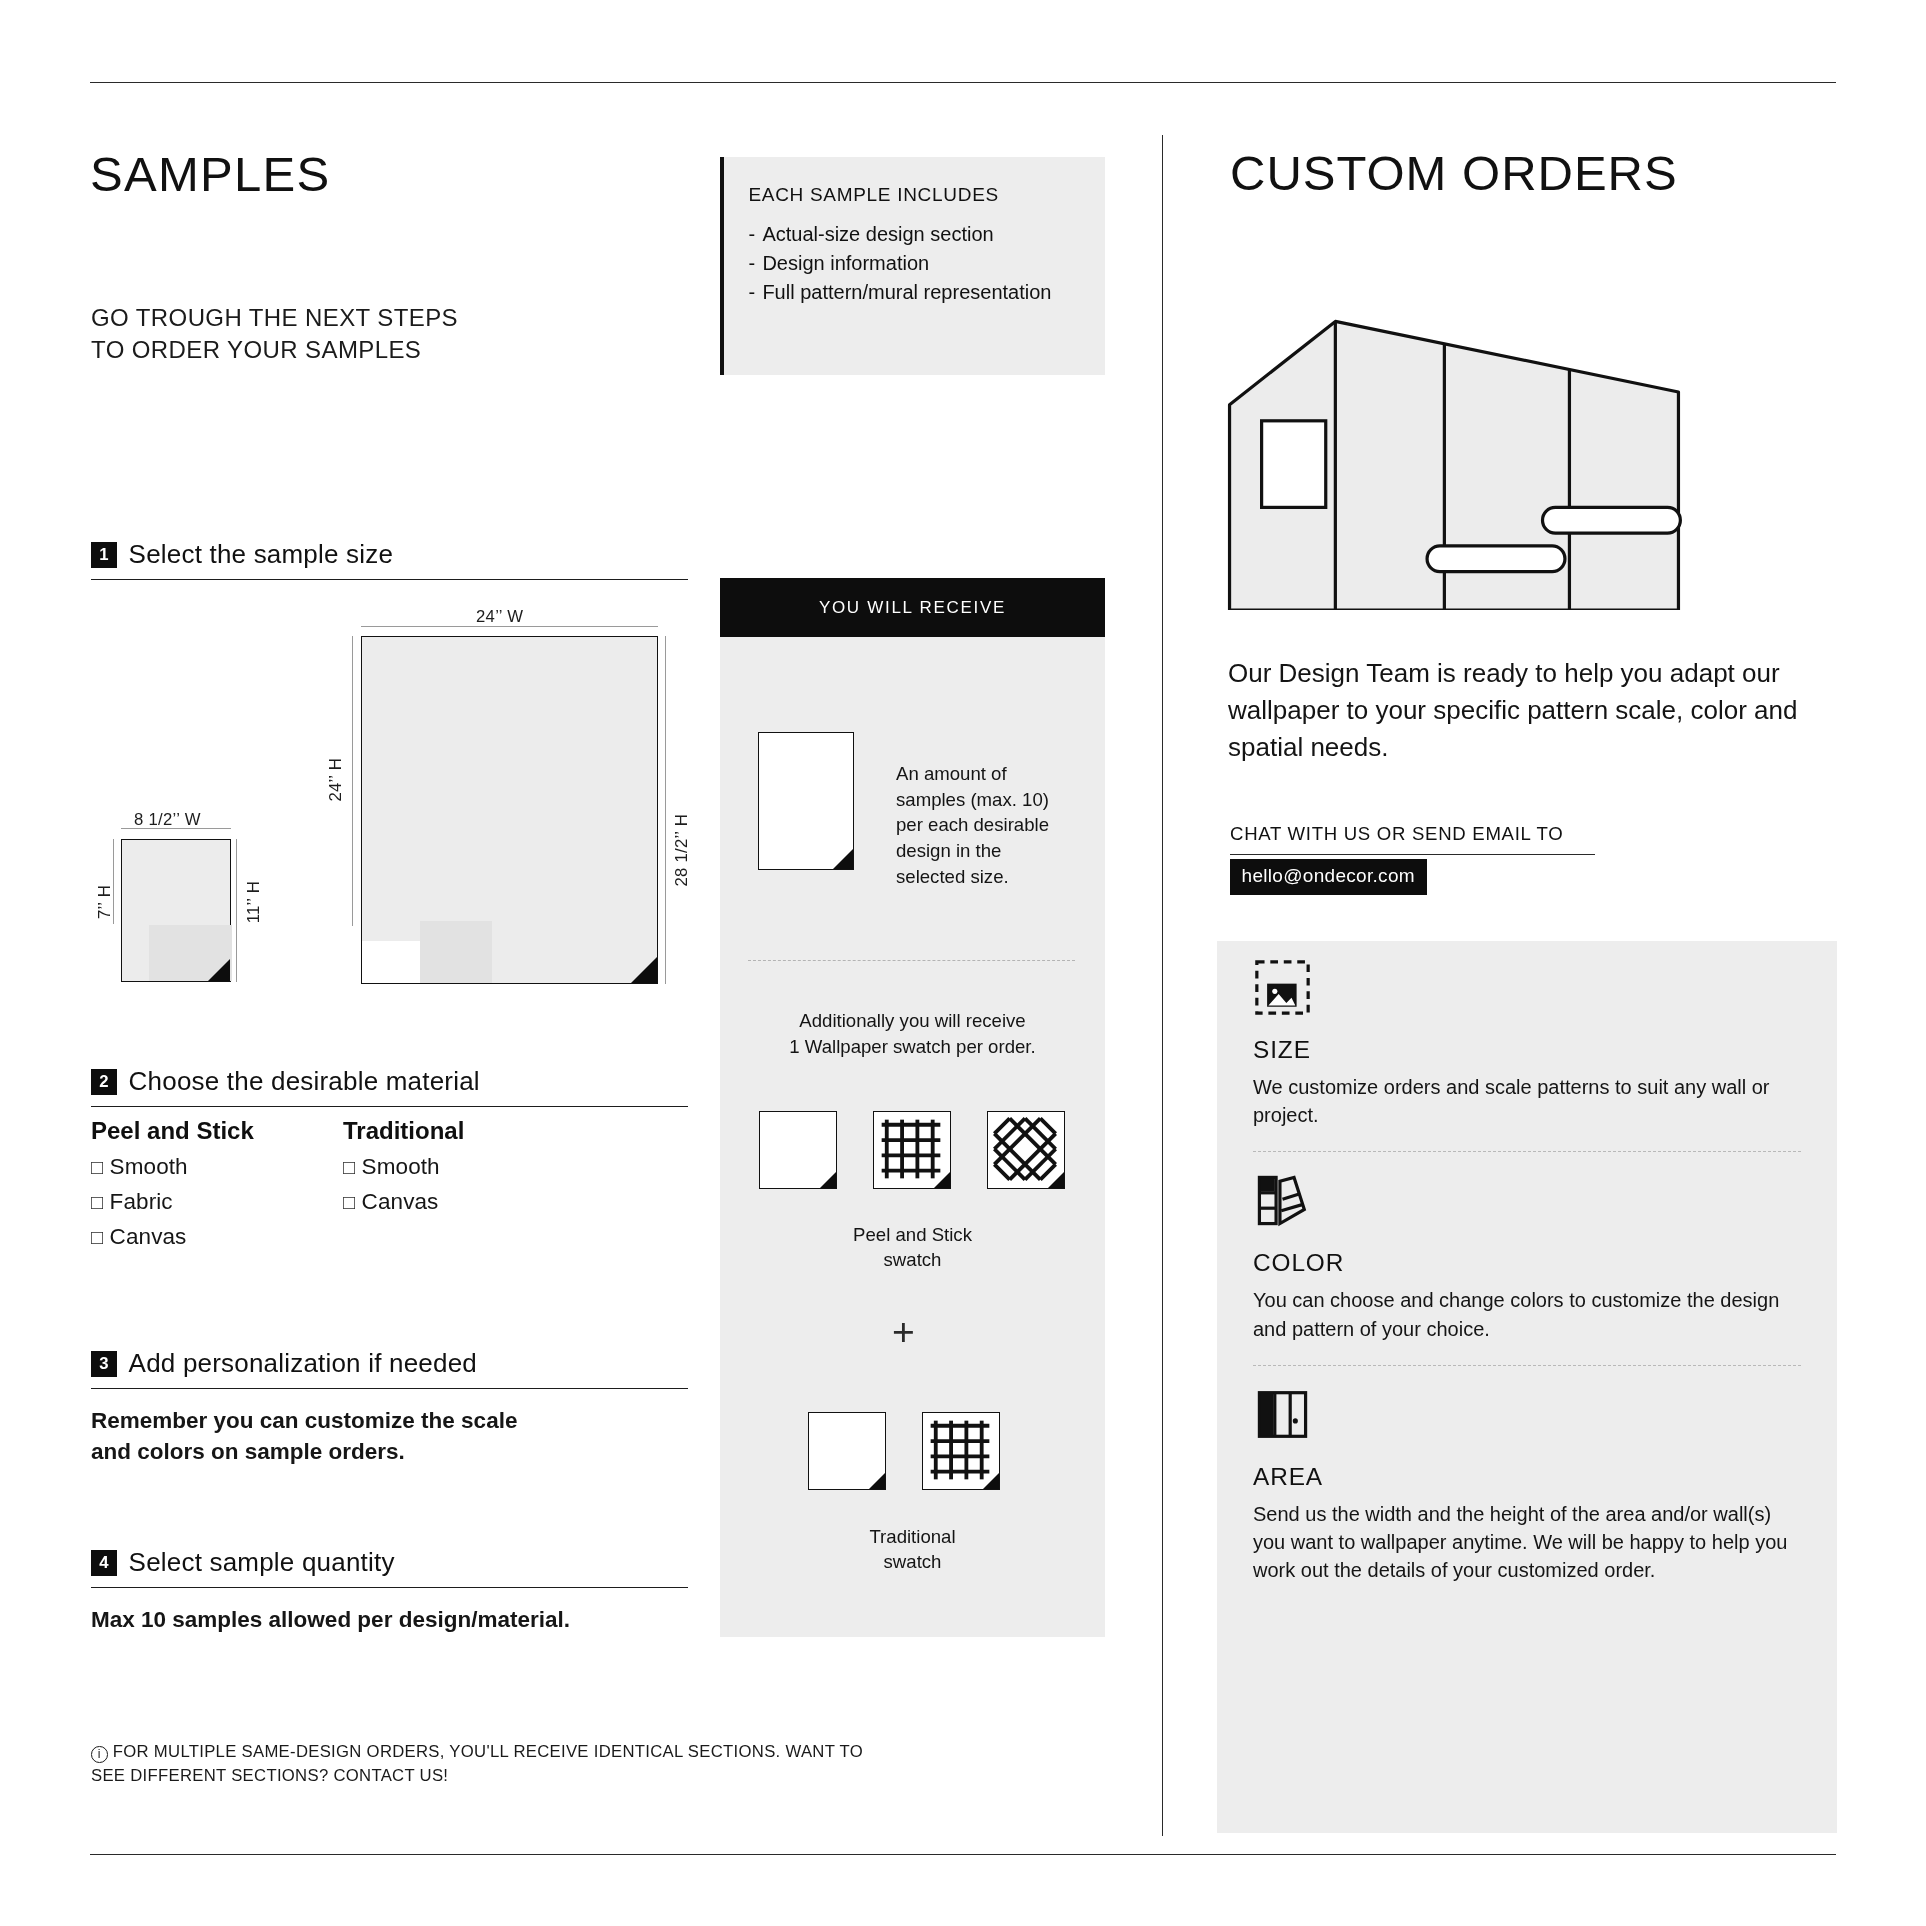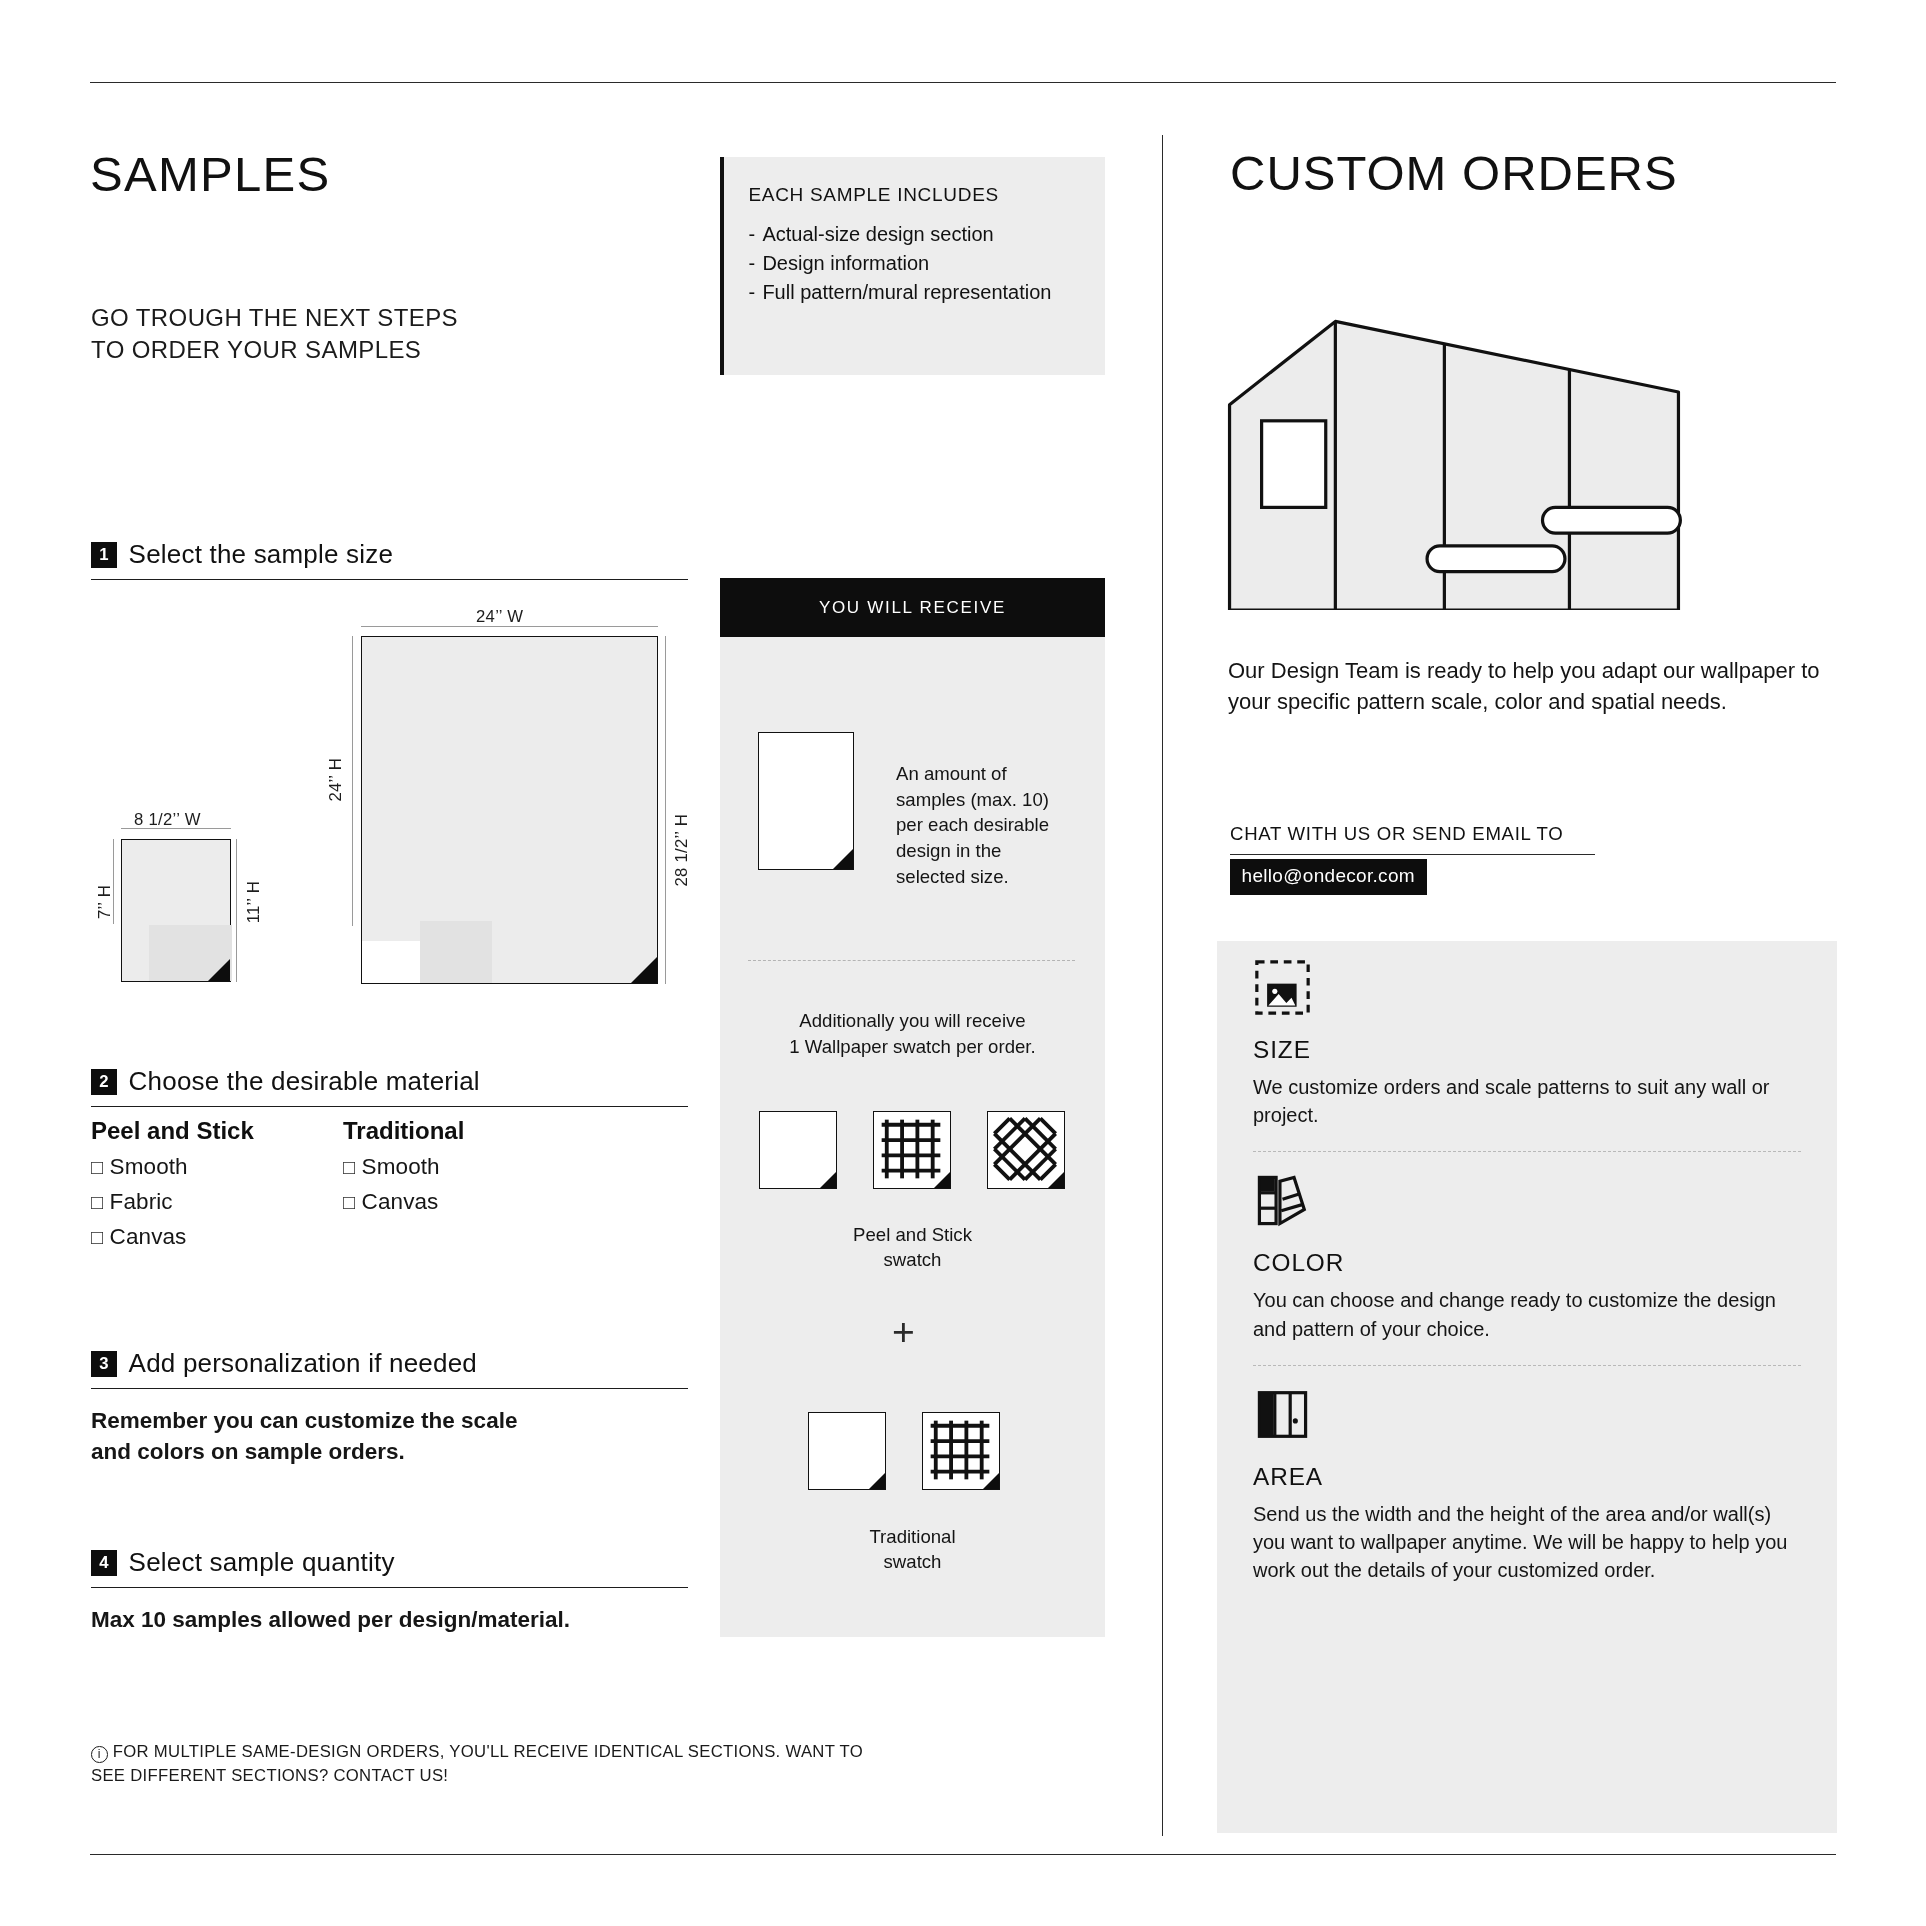--- a/index.html
+++ b/index.html
@@ -162,21 +162,21 @@
   }
 
   
   .custom-title {
     position:absolute; left: 1230px; top: 145px;
     font-size: 49px; letter-spacing: 1px; color:#111;
   }
   .house { position:absolute; left: 1223px; top: 315px; }
   .custom-para {
     position:absolute; left: 1228px; top: 655px; width: 604px;
-    font-size: 22px; line-height: 1.42; color:#141414;
+    font-size: 26px; line-height: 1.42; color:#141414;
   }
   .chat-label {
     position:absolute; left: 1230px; top: 823px;
     font-size: 18.6px; letter-spacing: 0.7px; color:#111;
   }
   .chat-rule {
     position:absolute; left: 1230px; top: 854px; width: 365px; height: 1.3px; background:#2a2a2a;
   }
   .email-pill {
     position:absolute; left: 1230px; top: 859px;
@@ -421,21 +421,21 @@
           <rect x="10" y="10" width="26" height="72"></rect>
           <line x1="10" y1="34" x2="36" y2="34"></line>
           <line x1="10" y1="58" x2="36" y2="58"></line>
           <path d="M42 82 L42 16 L64 10 L80 60 Z"></path>
           <line x1="46" y1="44" x2="72" y2="36"></line>
           <line x1="44" y1="62" x2="78" y2="52"></line>
         </g>
         <rect x="12" y="12" width="22" height="20" fill="#111"></rect>
       </svg>
       <div class="feat-title">COLOR</div>
-      <div class="feat-body">You can choose and change ready to customize the design and pattern of your choice.</div>
+      <div class="feat-body">You can choose and change colors to customize the design and pattern of your choice.</div>
     </div>
 
     <div class="feat-sep"></div>
 
     <div>
       <svg width="59" height="59" viewBox="0 0 92 92">
         <g stroke="#111" stroke-width="5" fill="none">
           <rect x="10" y="12" width="72" height="68"></rect>
           <line x1="34" y1="12" x2="34" y2="80"></line>
           <line x1="58" y1="12" x2="58" y2="80"></line>

